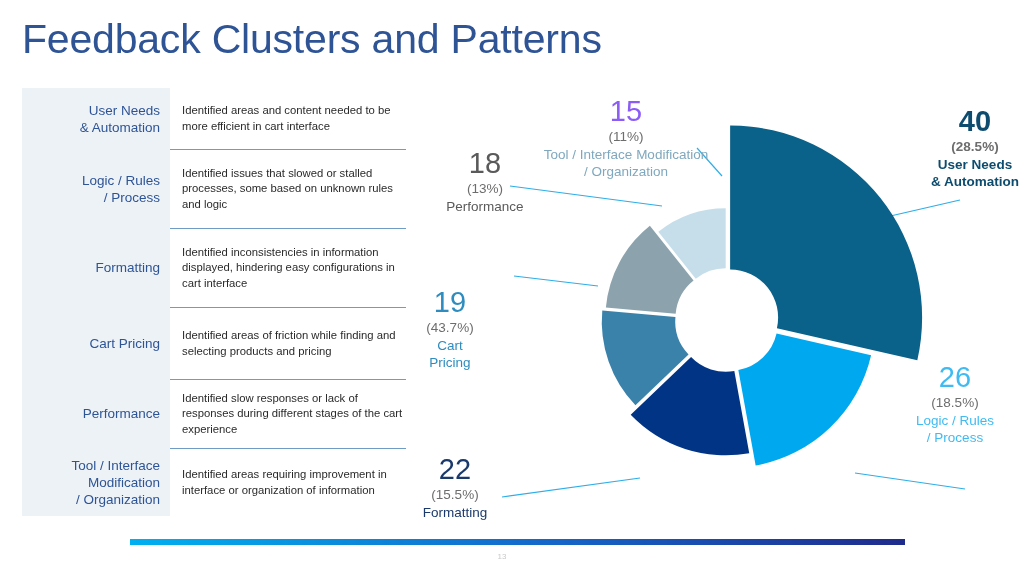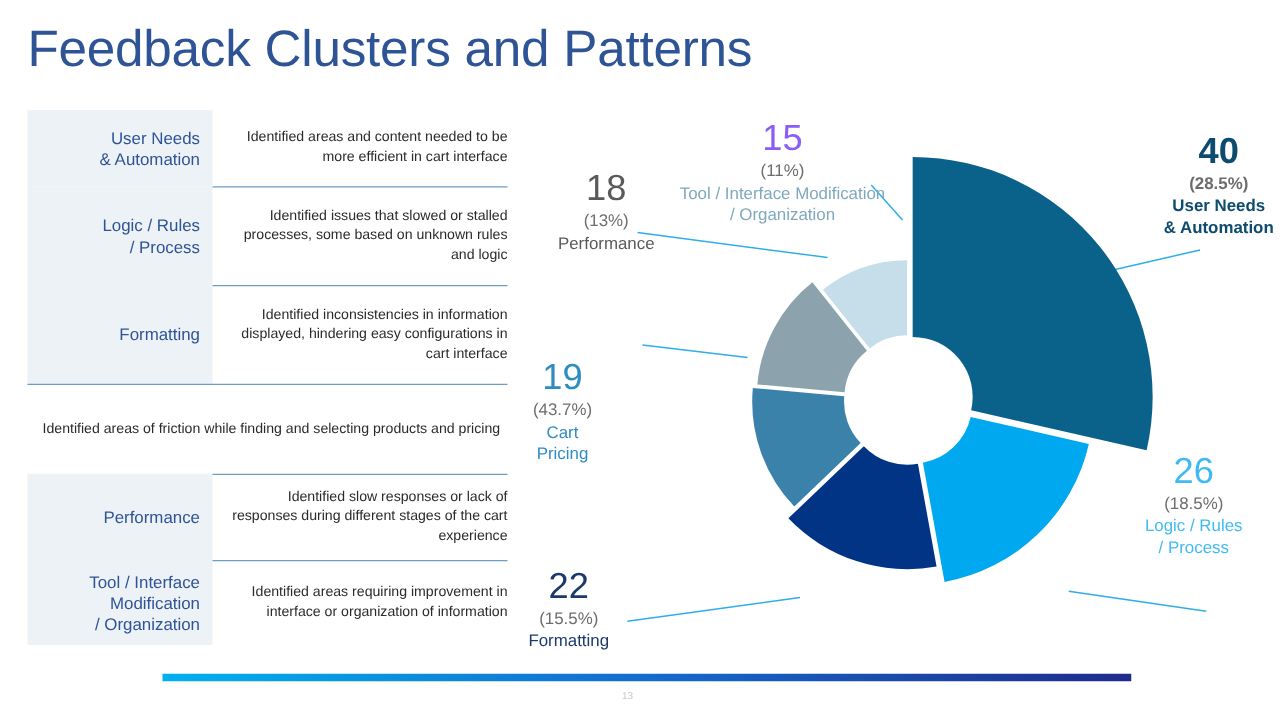--- a/index.html
+++ b/index.html
@@ -58,21 +58,20 @@
   .row-desc {
     flex: 1 1 auto;
     padding: 10px 0 10px 12px;
     box-sizing: border-box;
     color: #2A2A2A;
     font-size: 11.3px;
     line-height: 15.2px;
     display: flex;
     align-items: center;
     border-top: 1.3px solid #6E9CC4;
-    text-align: right;
   }
   .table-row:first-child .row-desc { border-top: none; }
 
   
   #rose-chart {
     position: absolute;
     left: 430px;
     top: 78px;
     width: 594px;
     height: 460px;
@@ -150,20 +149,23 @@
   </div>
 
   <div class="table-row" style="height:79px">
     <div class="row-label">
       <span>Formatting</span>
     </div>
     <div class="row-desc">Identified inconsistencies in information displayed, hindering easy configurations in cart interface</div>
   </div>
 
   <div class="table-row" style="height:72px">
+    <div class="row-label">
+      <span>Cart Pricing</span>
+    </div>
     <div class="row-desc">Identified areas of friction while finding and selecting products and pricing</div>
   </div>
 
   <div class="table-row" style="height:69px">
     <div class="row-label">
       <span>Performance</span>
     </div>
     <div class="row-desc">Identified slow responses or lack of responses during different stages of the cart experience</div>
   </div>
 
@@ -221,21 +223,21 @@
   <span class="cat" style="color: rgb(27, 58, 107);">Formatting</span>
 </div>
 
 <div class="callout" style="left:394px; top:285px; width:112px;">
   <span class="val" style="color: rgb(46, 140, 190);">19</span>
   <span class="pct">(43.7%)</span>
   <span class="cat" style="color: rgb(46, 140, 190);">Cart</span>
   <span class="cat" style="color: rgb(46, 140, 190);">Pricing</span>
 </div>
 
-<div class="callout" style="left:420px; top:134px; width:130px;">
+<div class="callout" style="left:420px; top:146px; width:130px;">
   <span class="val" style="color: rgb(90, 90, 90);">18</span>
   <span class="pct">(13%)</span>
   <span class="cat" style="color: rgb(90, 90, 90);">Performance</span>
 </div>
 
 <div class="callout" style="left:520px; top:94px; width:212px;">
   <span class="val" style="color: #8b5cf6;">15</span>
   <span class="pct">(11%)</span>
   <span class="cat" style="color: rgb(127, 168, 190);">Tool / Interface Modification</span>
   <span class="cat" style="color: rgb(127, 168, 190);">/ Organization</span>

